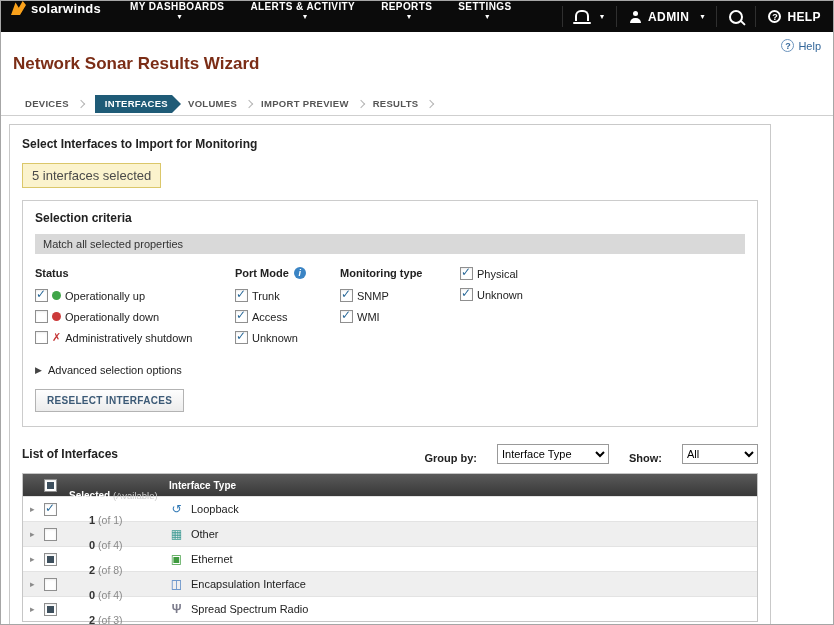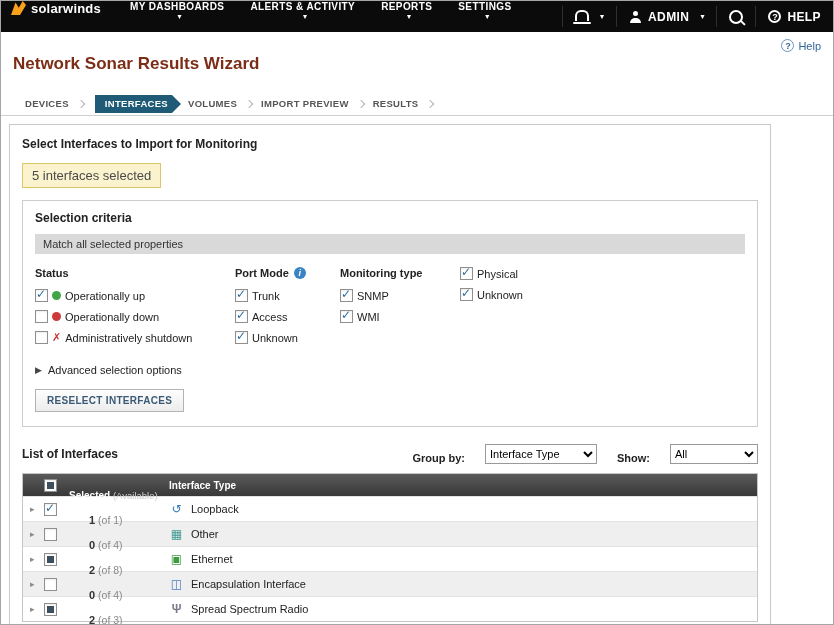--- a/index.html
+++ b/index.html
@@ -74,21 +74,21 @@
   .advanced{display:flex;align-items:center;gap:6px;font-size:11px;margin-top:12px;cursor:pointer;}
   .adv-arrow{color:#444;font-size:9px;}
   .reselect-btn{margin-top:13px;font-size:10px;font-weight:bold;color:#3c5a76;
     background:linear-gradient(#fefefe,#ececec);border:1px solid #b3b3b3;padding:5px 11px;
     cursor:pointer;font-family:inherit;letter-spacing:.3px;}
   
   .list-header{display:flex;align-items:center;margin-top:17px;}
   .list-title{font-size:12px;font-weight:bold;}
   .list-controls{margin-left:auto;display:flex;align-items:flex-end;gap:20px;font-size:11px;font-weight:bold;}
   .list-controls select{font-size:11px;height:20px;border:1px solid #999;background:#fff;font-family:inherit;}
-  .sel-group{width:112px;}.sel-show{width:88px;}
+  .sel-group{width:112px;}.sel-show{width:76px;}
   .iface-table{margin-top:9px;border:1px solid #c6c6c6;}
   .t-head{display:flex;align-items:center;background:linear-gradient(#5a5a5a,#383838);height:22px;color:#fff;font-size:10px;font-weight:bold;}
   .t-row{display:flex;align-items:center;height:24px;border-top:1px solid #e3e3e3;font-size:11px;background:#fff;}
   .t-row.alt{background:#efefef;}
   .c1{width:46px;display:flex;align-items:center;padding-left:7px;gap:6px;box-sizing:border-box;flex:none;}
   .c2{width:96px;box-sizing:border-box;flex:none;margin-top:21px;}
   .c3{flex:1;display:flex;align-items:center;gap:7px;padding-left:4px;}
   .row-arrow{color:#8a8a8a;font-size:9px;width:8px;flex:none;cursor:pointer;}
   .row-arrow.hidden{visibility:hidden;}
   .h-avail{color:#cfcfcf;font-weight:normal;font-size:9.5px;}

